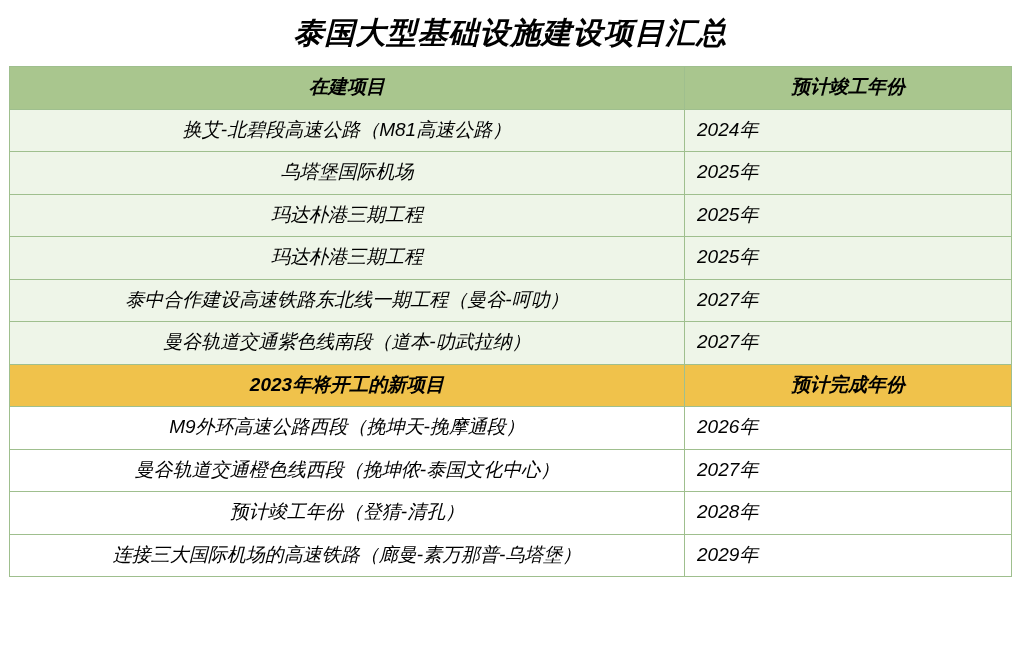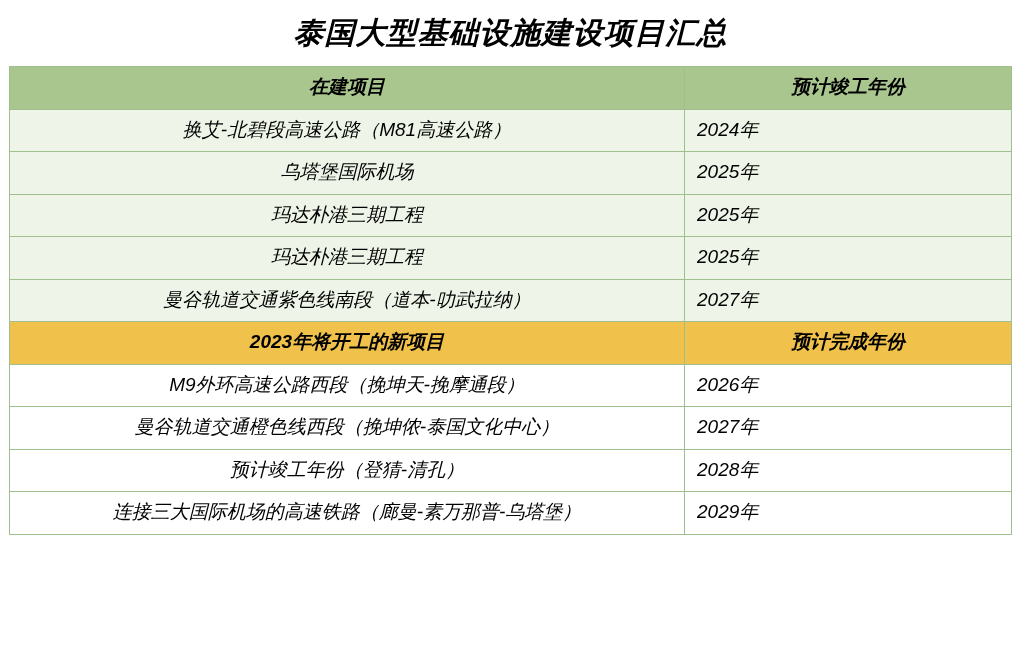--- a/index.html
+++ b/index.html
@@ -107,20 +107,24 @@
       </tr>
       <tr class="row-green">
         <td class="project">玛达朴港三期工程</td>
         <td class="year">2025年</td>
       </tr>
       <tr class="row-green">
         <td class="project">玛达朴港三期工程</td>
         <td class="year">2025年</td>
       </tr>
       <tr class="row-green">
+        <td class="project">泰中合作建设高速铁路东北线一期工程（曼谷-呵叻）</td>
+        <td class="year">2027年</td>
+      </tr>
+      <tr class="row-green">
         <td class="project">曼谷轨道交通紫色线南段（道本-叻武拉纳）</td>
         <td class="year">2027年</td>
       </tr>
 
       <tr class="hdr-orange">
         <td>2023年将开工的新项目</td>
         <td>预计完成年份</td>
       </tr>
 
       <tr class="row-white">

